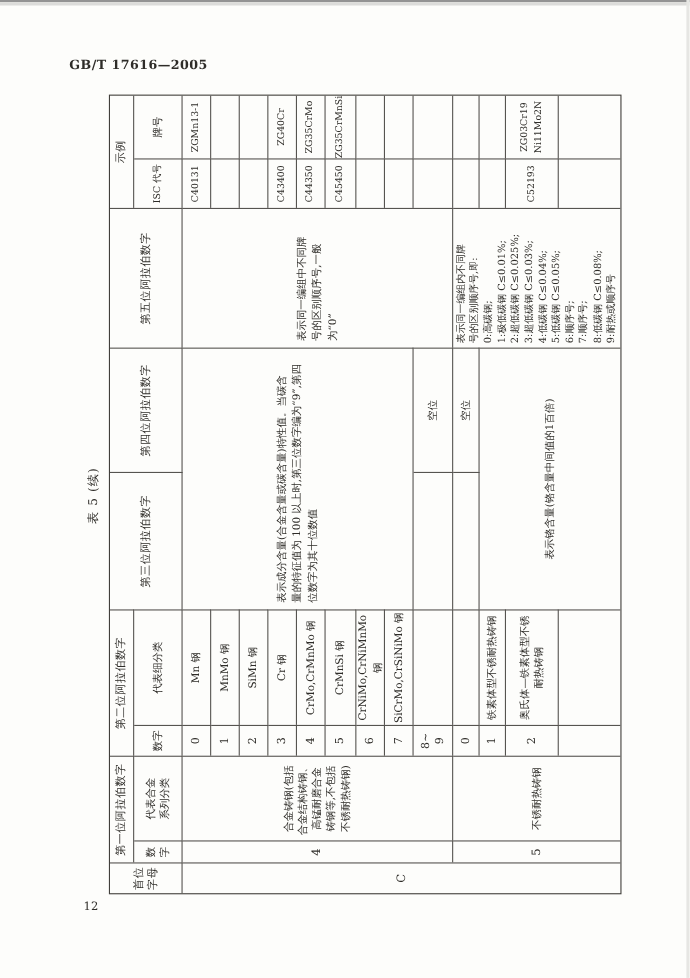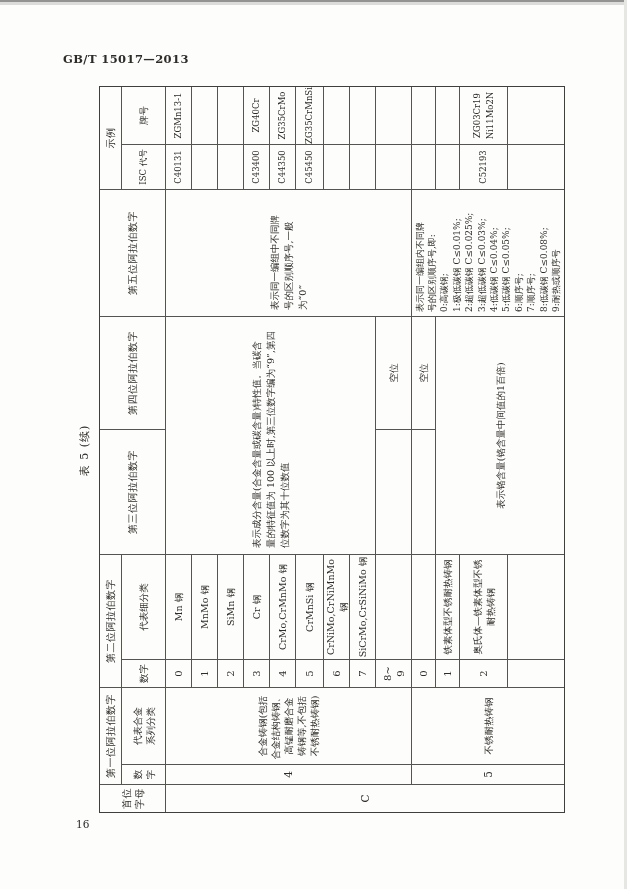--- a/index.html
+++ b/index.html
@@ -34,21 +34,21 @@
   .note-list{justify-content:flex-start;text-align:left;padding:2px 4px;font-size:9px;line-height:12.4px;}
   .code{font-size:8.5px;letter-spacing:0;}
 </style>
 </head>
 <body>
 
 <div class="scan-top"></div>
 <div class="scan-top2"></div>
 <div class="scan-right"></div>
 
-<div class="std-code">GB/T 15017—2013</div>
+<div class="std-code">GB/T 17616—2005</div>
 
 <div class="rot-wrap">
   <div class="natural">
     <div class="tbl-title">表 5 (续)</div>
     <div class="tbl">
 
       <div class="cell hdr pre" style="left:0;top:0;width:28px;height:66px">首位
 字母</div>
       <div class="cell hdr" style="left:28px;top:0;width:97px;height:22px">第一位阿拉伯数字</div>
       <div class="cell subhdr pre" style="left:28px;top:22px;width:20px;height:44px">数
@@ -158,13 +158,13 @@
       <div class="cell code ne" style="left:668px;top:312px;width:57px;height:24px"></div>
       <div class="cell code ne" style="left:668px;top:336px;width:57px;height:24px"></div>
       <div class="cell code ne pre" style="left:668px;top:360px;width:57px;height:48px">ZG03Cr19
 Ni11Mo2N</div>
       <div class="cell code ne nb" style="left:668px;top:408px;width:57px;height:56px"></div>
 
     </div>
   </div>
 </div>
 
-<div class="page-num">16</div>
+<div class="page-num">12</div>
 
 </body></html>

